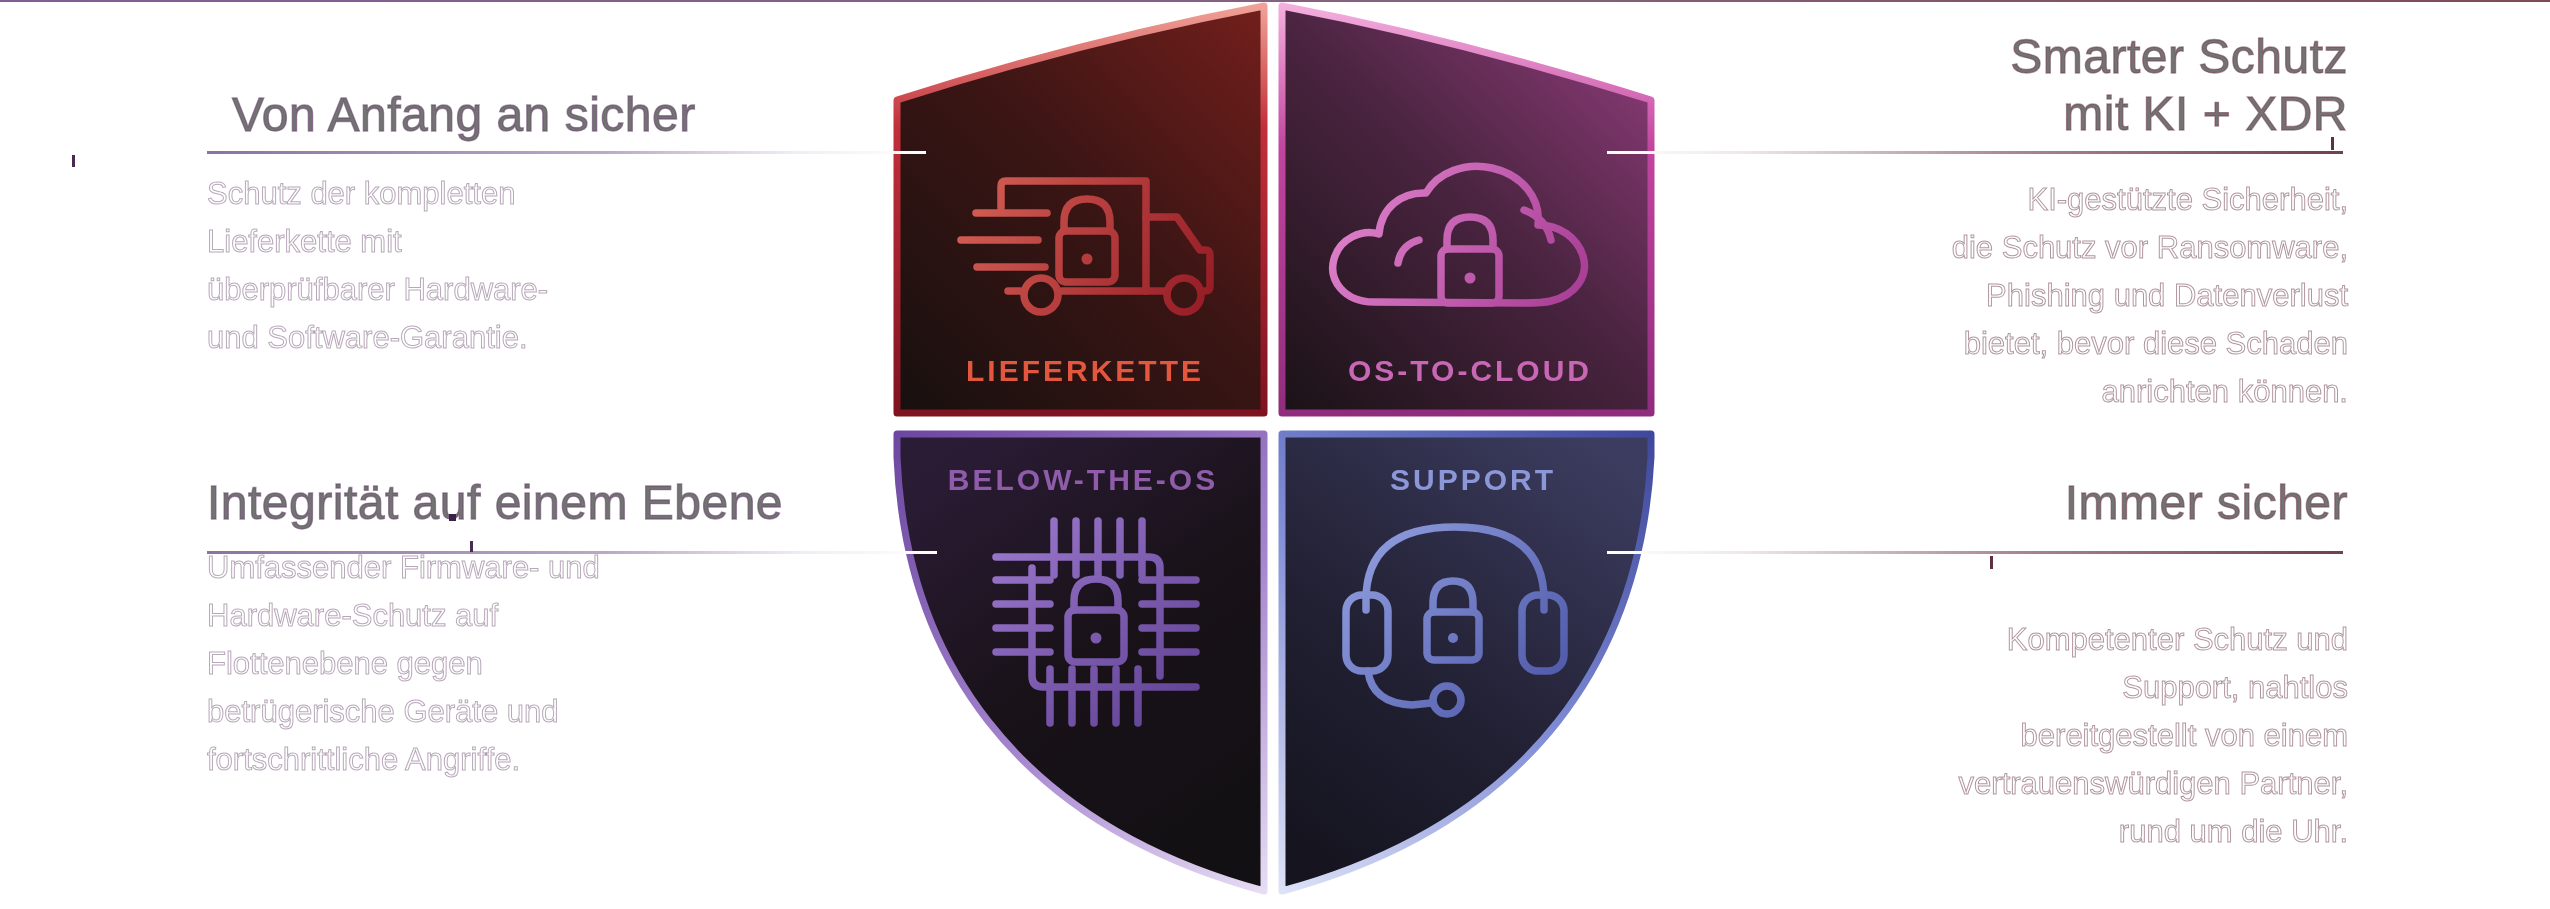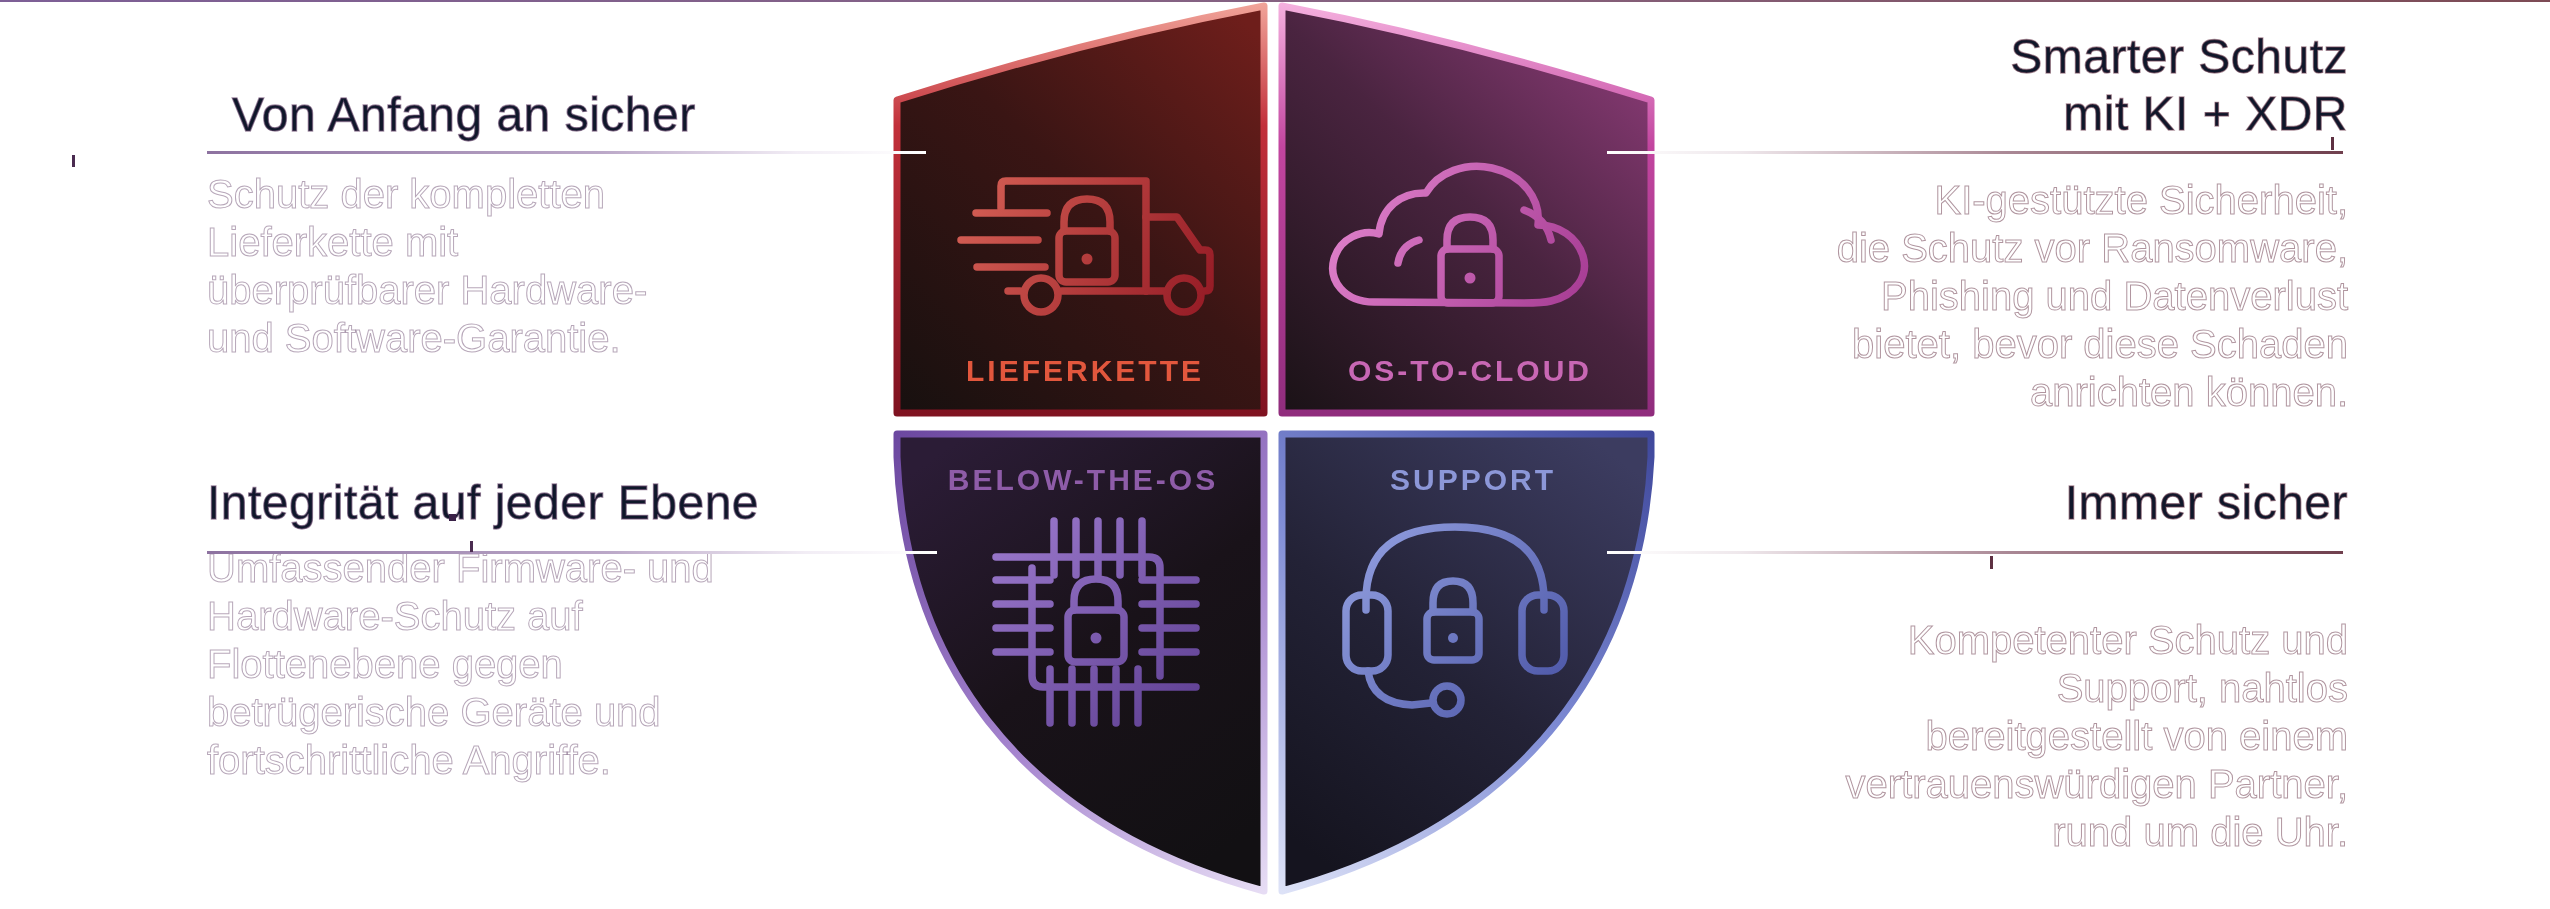--- a/index.html
+++ b/index.html
@@ -4,29 +4,29 @@
 <style>
   html,body{margin:0;padding:0;}
   body{
     width:2550px;height:909px;position:relative;overflow:hidden;
     background:#ffffff;
     font-family:"Liberation Sans",sans-serif;
   }
   .abs{position:absolute;}
   
   .callout-title{
-    color:#0f172a;
+    color:#737373;
     -webkit-text-stroke:1.3px rgba(104,72,108,0.60);
     font-size:48px;font-weight:400;letter-spacing:0.5px;
     line-height:57px;white-space:pre-line;
   }
   .callout-body{
     color:#ffffff;
     -webkit-text-stroke:1px rgba(104,72,108,0.48);
-    font-size:40px;font-weight:400;line-height:48px;
+    font-size:31px;font-weight:400;line-height:48px;
     white-space:pre-line;
   }
   .warm{-webkit-text-stroke-color:rgba(112,62,80,0.55);}
   .ta-r{text-align:right;}
   .leader{height:3px;z-index:4;}
   .leader-left{background:linear-gradient(90deg,#8D72A0 0%,#BBA8C8 55%,#F2EDF5 82%,#FFFFFF 100%);}
   .leader-right{background:linear-gradient(90deg,#FFFFFF 0%,#EFE8EC 18%,#A98794 55%,#70404E 100%);}
   .tick{width:3px;background:#4A2B50;z-index:4;}
   .tick-warm{background:#5E3142;}
   #bottom-rule{left:0;top:847;width:2550px;height:2px;z-index:1;
@@ -164,21 +164,21 @@
 <div class="abs callout-title warm ta-r" style="right:202px;top:28px;width:800px;">Smarter Schutz
 mit KI + XDR</div>
 <div class="abs leader leader-right" style="left:1607px;top:151px;width:736px;"></div>
 <div class="abs callout-body warm ta-r" style="right:202px;top:176px;width:760px;">KI-gestützte Sicherheit,
 die Schutz vor Ransomware,
 Phishing und Datenverlust
 bietet, bevor diese Schaden
 anrichten können.</div>
 <div class="abs tick tick-warm" style="left:2331px;top:137px;height:13px;"></div>
 
-<div class="abs callout-title" style="left:207px;top:474px;">Integrität auf jeder Ebene</div>
+<div class="abs callout-title" style="left:207px;top:474px;">Integrität auf einem Ebene</div>
 <div class="abs leader leader-left" style="left:207px;top:551px;width:730px;"></div>
 <div class="abs callout-body" style="left:207px;top:544px;width:700px;">Umfassender Firmware- und
 Hardware-Schutz auf
 Flottenebene gegen
 betrügerische Geräte und
 fortschrittliche Angriffe.</div>
 <div class="abs tick" style="left:470px;top:541px;height:11px;"></div>
 <div class="abs dot-artifact" style="left:449px;top:514px;"></div>
 
 <div class="abs callout-title warm ta-r" style="right:202px;top:474px;width:800px;">Immer sicher</div>

